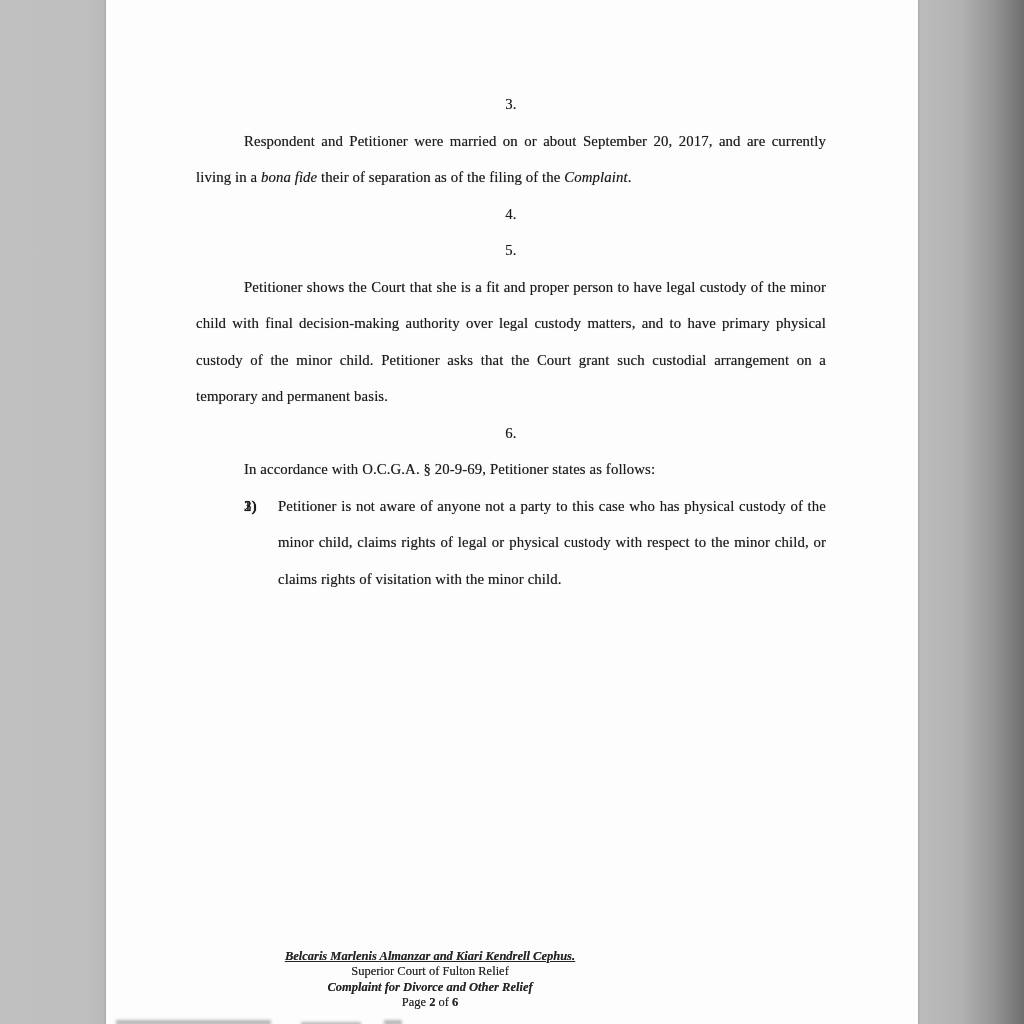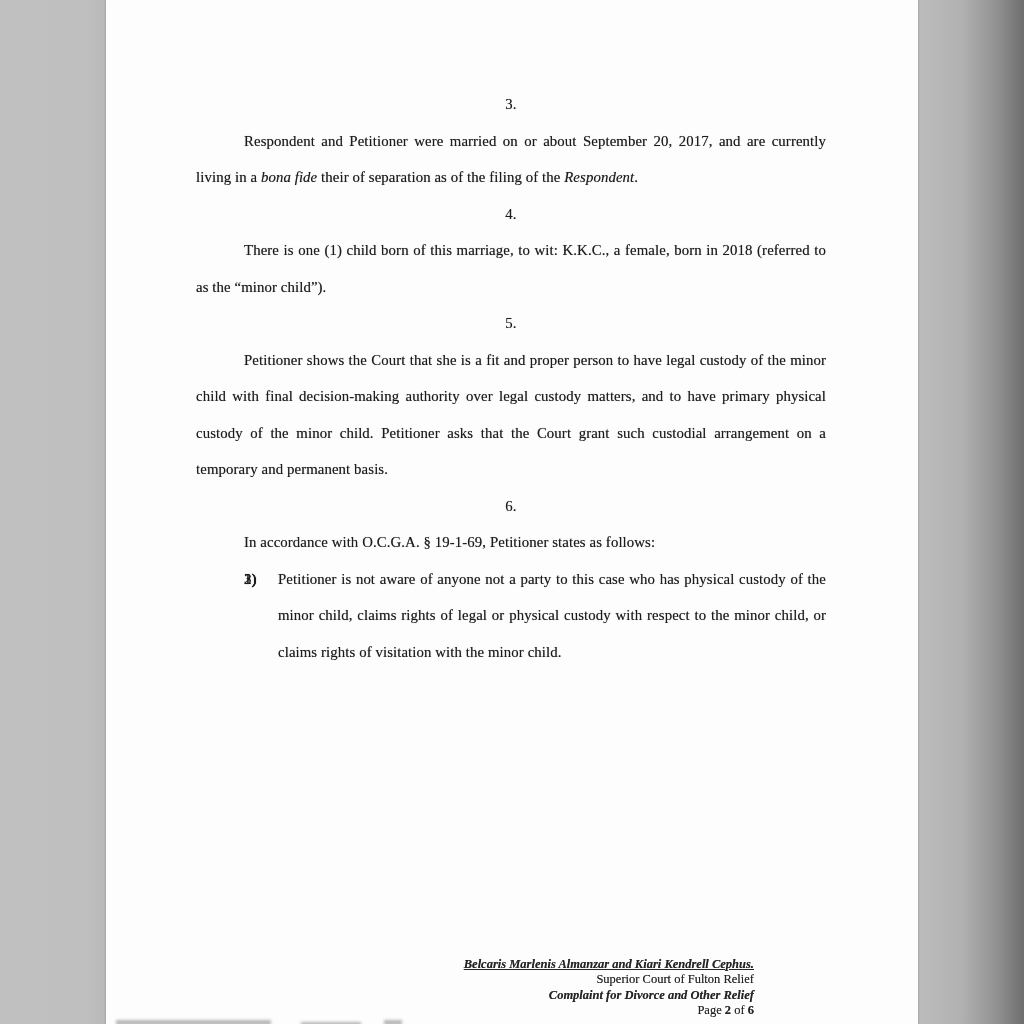--- a/index.html
+++ b/index.html
@@ -76,23 +76,23 @@
   }
   .li .marker {
     position: absolute;
     left: -34px;
     top: 0;
     text-align: left;
   }
   .footer {
     position: absolute;
     left: 0;
-    bottom: 5px;
+    bottom: 13px;
     width: 648px;
-    text-align: right;
+    text-align: center;
     font-size: 12.5px;
     line-height: 15.6px;
     color: #242424;
     text-shadow: 0 0 0.6px rgba(0,0,0,0.5);
   }
   .f-caption {
     font-style: italic;
     font-weight: bold;
     text-decoration: underline;
   }
@@ -117,33 +117,32 @@
 
 <div class="stage">
   <div class="left-band"></div>
   <div class="right-shade"></div>
 
   <div class="page">
     <div class="content">
 
       <div class="sec-num">3.</div>
 
-      <p class="para"><span>Respondent and Petitioner were married on or about September 20, 2017, and are currently living in a </span><span class="it">bona fide</span><span> their of separation as of the filing of the </span><span class="it">Respondent</span><span>.</span></p>
+      <p class="para"><span>Respondent and Petitioner were married on or about September 20, 2017, and are currently living in a </span><span class="it">bona fide</span><span> their of separation as of the filing of the </span><span class="it">Complaint</span><span>.</span></p>
 
       <div class="sec-num">4.</div>
 
-      <p class="para">There is one (1) child born of this marriage, to wit: K.K.C., a female, born in 2018 (referred to as the “minor child”).</p>
 
       <div class="sec-num">5.</div>
 
       <p class="para">Petitioner shows the Court that she is a fit and proper person to have legal custody of the minor child with final decision-making authority over legal custody matters, and to have primary physical custody of the minor child.  Petitioner asks that the Court grant such custodial arrangement on a temporary and permanent basis.</p>
 
       <div class="sec-num">6.</div>
 
-      <p class="intro">In accordance with O.C.G.A. § 19-1-69, Petitioner states as follows:</p>
+      <p class="intro">In accordance with O.C.G.A. § 20-9-69, Petitioner states as follows:</p>
 
       <div class="li">
         <span class="marker">1)</span>
       </div>
 
       <div class="li">
         <span class="marker">2)</span>
       </div>
 
       <div class="li">

